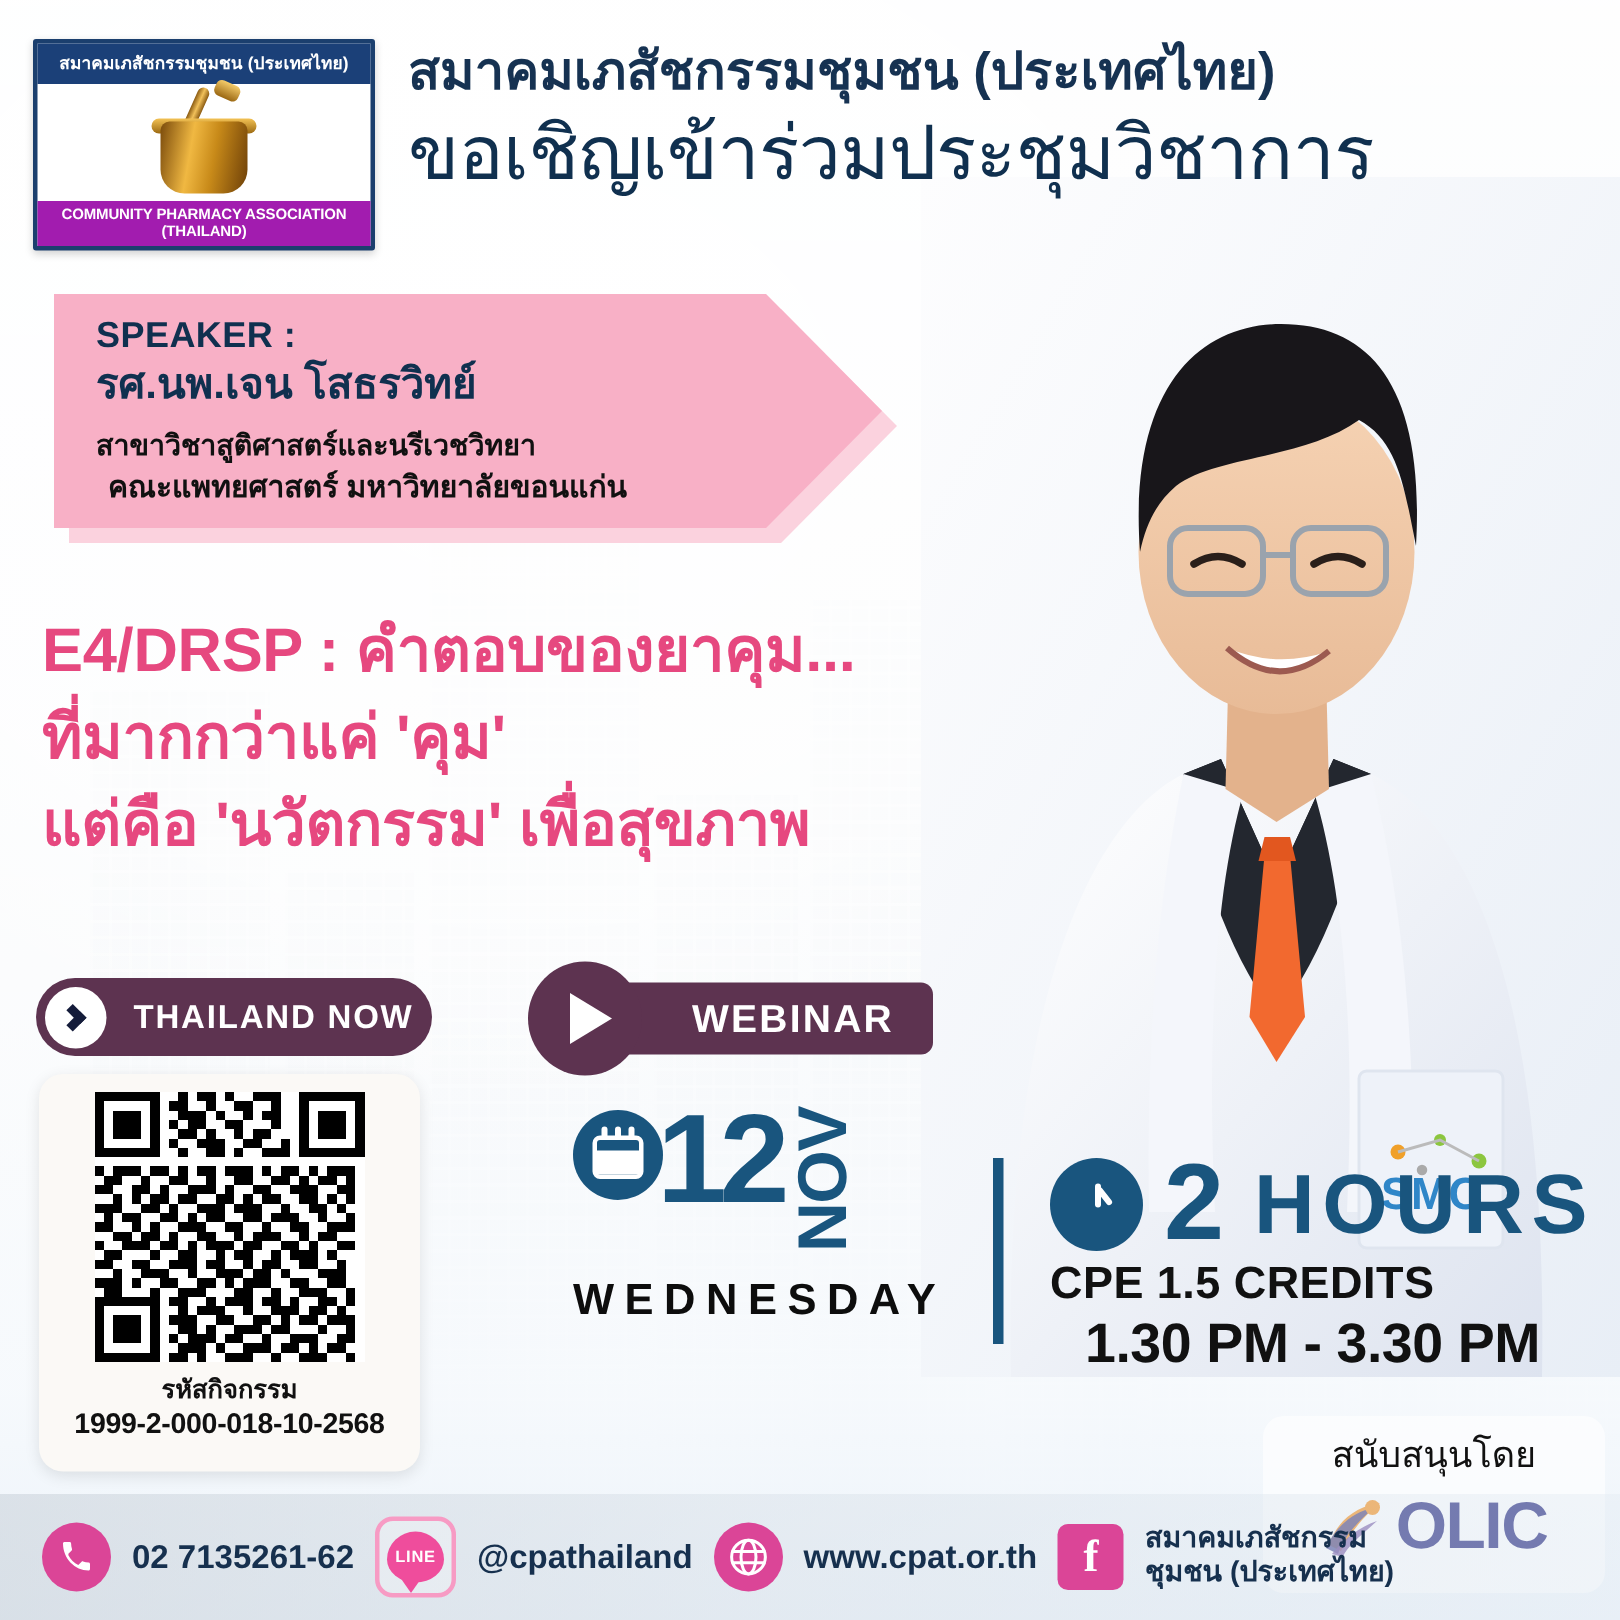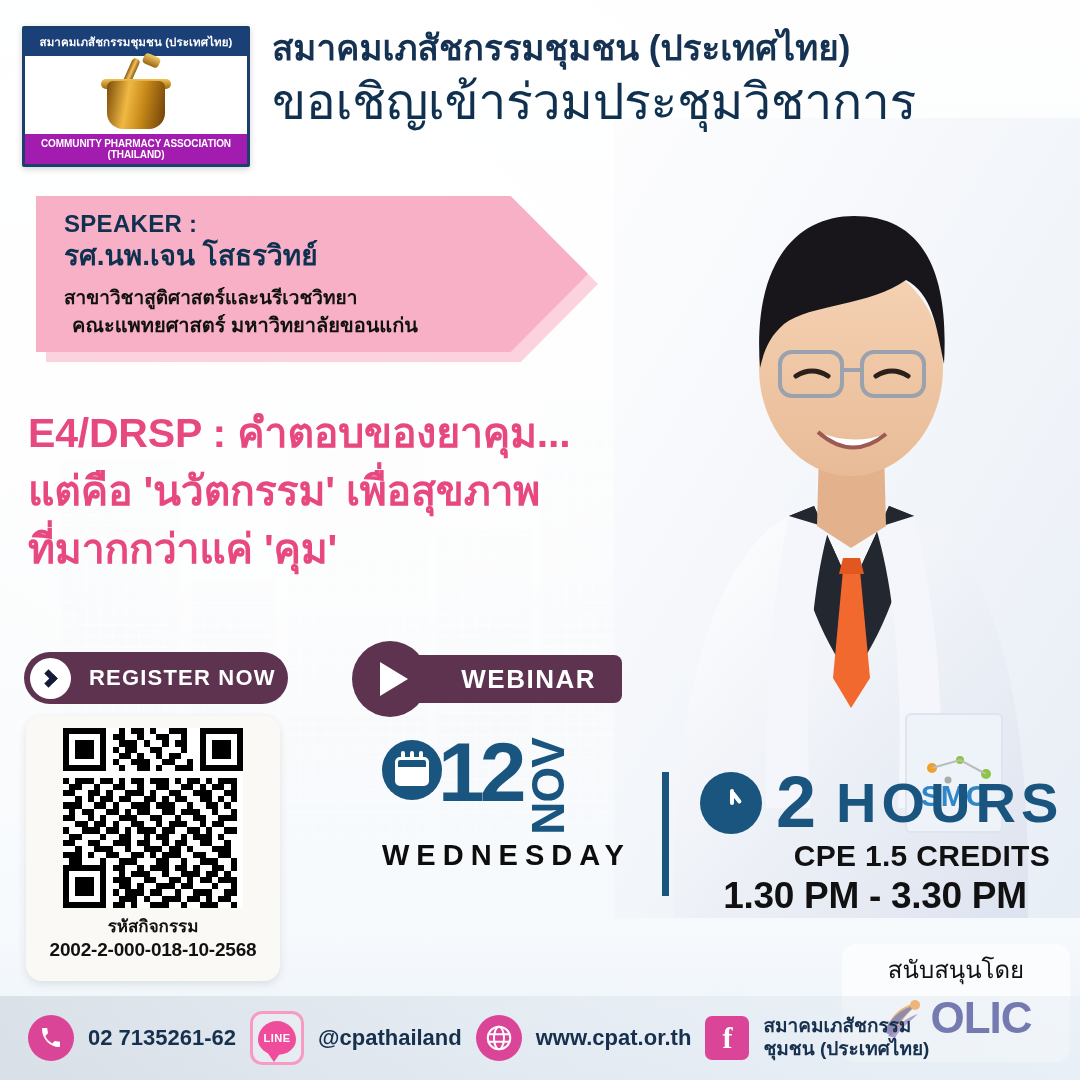--- a/index.html
+++ b/index.html
@@ -147,33 +147,33 @@
   .cal-icon .body{ position:absolute; left:13px; top:17px; width:34px; height:29px; border:3px solid #fff; border-radius:5px; }
   .cal-icon .body::after{ content:""; position:absolute; left:0; top:7px; right:0; bottom:0; background:#fff; }
   .cal-icon .t{ position:absolute; top:11px; width:4px; height:8px; background:#fff; border-radius:2px; }
   .cal-icon .t1{ left:19px;} .cal-icon .t2{ left:28px;} .cal-icon .t3{ left:37px;}
   .daynum{ font-size:84px; font-weight:700; color:#19557e; line-height:.86; letter-spacing:-5px; margin-left:-4px; }
   .mon{
     font-size:46px; font-weight:700; color:#19557e; letter-spacing:-1px;
     writing-mode:vertical-rl; transform:rotate(180deg);
     line-height:.92; margin-left:6px; margin-top:2px;
   }
-  .weekday{ font-size:29px; font-weight:700; color:#0d0d0d; letter-spacing:7px; margin-top:4px; }
+  .weekday{ font-size:29px; font-weight:700; color:#0d0d0d; letter-spacing:7px; margin-top:16px; }
 
   .vdiv{ position:absolute; left:662px; top:772px; width:7px; height:124px; background:#19557e; }
 
   
   .hours{ position:absolute; left:700px; top:770px; width:350px; }
   .hrow{ display:flex; align-items:center; }
   .clock{ width:62px; height:62px; border-radius:50%; background:#19557e; position:relative; flex:0 0 auto; }
   .clock .h{ position:absolute; left:30px; top:17px; width:4px; height:16px; background:#fff; border-radius:2px; transform-origin:bottom center; }
   .clock .m{ position:absolute; left:30px; top:20px; width:4px; height:14px; background:#fff; border-radius:2px; transform-origin:top center; transform:rotate(-38deg);}
   .h2{ font-size:72px; font-weight:700; color:#19557e; line-height:.9; margin-left:14px; letter-spacing:-2px;}
   .hlab{ font-size:56px; font-weight:700; color:#19557e; letter-spacing:5px; margin-left:22px; }
-  .cpe{ font-size:30px; font-weight:700; color:#111; letter-spacing:.3px; text-align:right; margin-top:4px; }
+  .cpe{ font-size:30px; font-weight:700; color:#111; letter-spacing:.3px; text-align:left; margin-top:4px; }
   .time{ font-size:37px; font-weight:700; color:#111; letter-spacing:-.3px; text-align:center; margin-top:2px; }
 
   
   .sponsor{
     position:absolute; left:842px; top:944px; width:228px; height:118px;
     background:rgba(255,255,255,.62); border-radius:14px;
     display:flex; flex-direction:column; align-items:center; padding-top:6px;
   }
   .sponsor .cap{ font-size:24px; font-weight:400; color:#111; }
   .sponsor .row{ display:flex; align-items:center; gap:6px; margin-top:4px; }
@@ -293,29 +293,29 @@
     <div class="speaker-inner">
       <div class="sp-label">SPEAKER :</div>
       <div class="sp-name">รศ.นพ.เจน โสธรวิทย์</div>
       <div class="sp-dept">สาขาวิชาสูติศาสตร์และนรีเวชวิทยา</div>
       <div class="sp-fac">คณะแพทยศาสตร์ มหาวิทยาลัยขอนแก่น</div>
     </div>
   </div>
 
   <div class="title">
     <div>E4/DRSP : คำตอบของยาคุม...</div>
+    <div>ที่มากกว่าแค่ 'คุม'</div>
     <div>แต่คือ 'นวัตกรรม' เพื่อสุขภาพ</div>
-    <div>ที่มากกว่าแค่ 'คุม'</div>
   </div>
 
   <div class="btn-reg">
     <div class="circ">
         <div class="chev"></div>
       </div>
-    <div class="lbl">REGISTER NOW</div>
+    <div class="lbl">THAILAND NOW</div>
   </div>
 
   <div class="btn-web">
     <div class="play-circ">
         <div class="tri"></div>
       </div>
     <div class="lbl">WEBINAR</div>
   </div>
 
   <div class="qr-card">
@@ -515,21 +515,21 @@
           <rect x="25" y="27" width="2" height="1"></rect>
         <rect x="8" y="28" width="2" height="1"></rect>
           <rect x="11" y="28" width="1" height="1"></rect>
           <rect x="14" y="28" width="3" height="1"></rect>
           <rect x="19" y="28" width="1" height="1"></rect>
           <rect x="22" y="28" width="3" height="1"></rect>
           <rect x="27" y="28" width="1" height="1"></rect>
       </g>
     </svg>
     <div class="qr-cap">รหัสกิจกรรม</div>
-    <div class="qr-code">2002-2-000-018-10-2568</div>
+    <div class="qr-code">1999-2-000-018-10-2568</div>
   </div>
 
   <div class="dateblk">
     <div class="date-row">
       <div class="cal-icon">
         <div class="t t1"></div>
           <div class="t t2"></div>
           <div class="t t3"></div>
         <div class="body"></div>
       </div>

